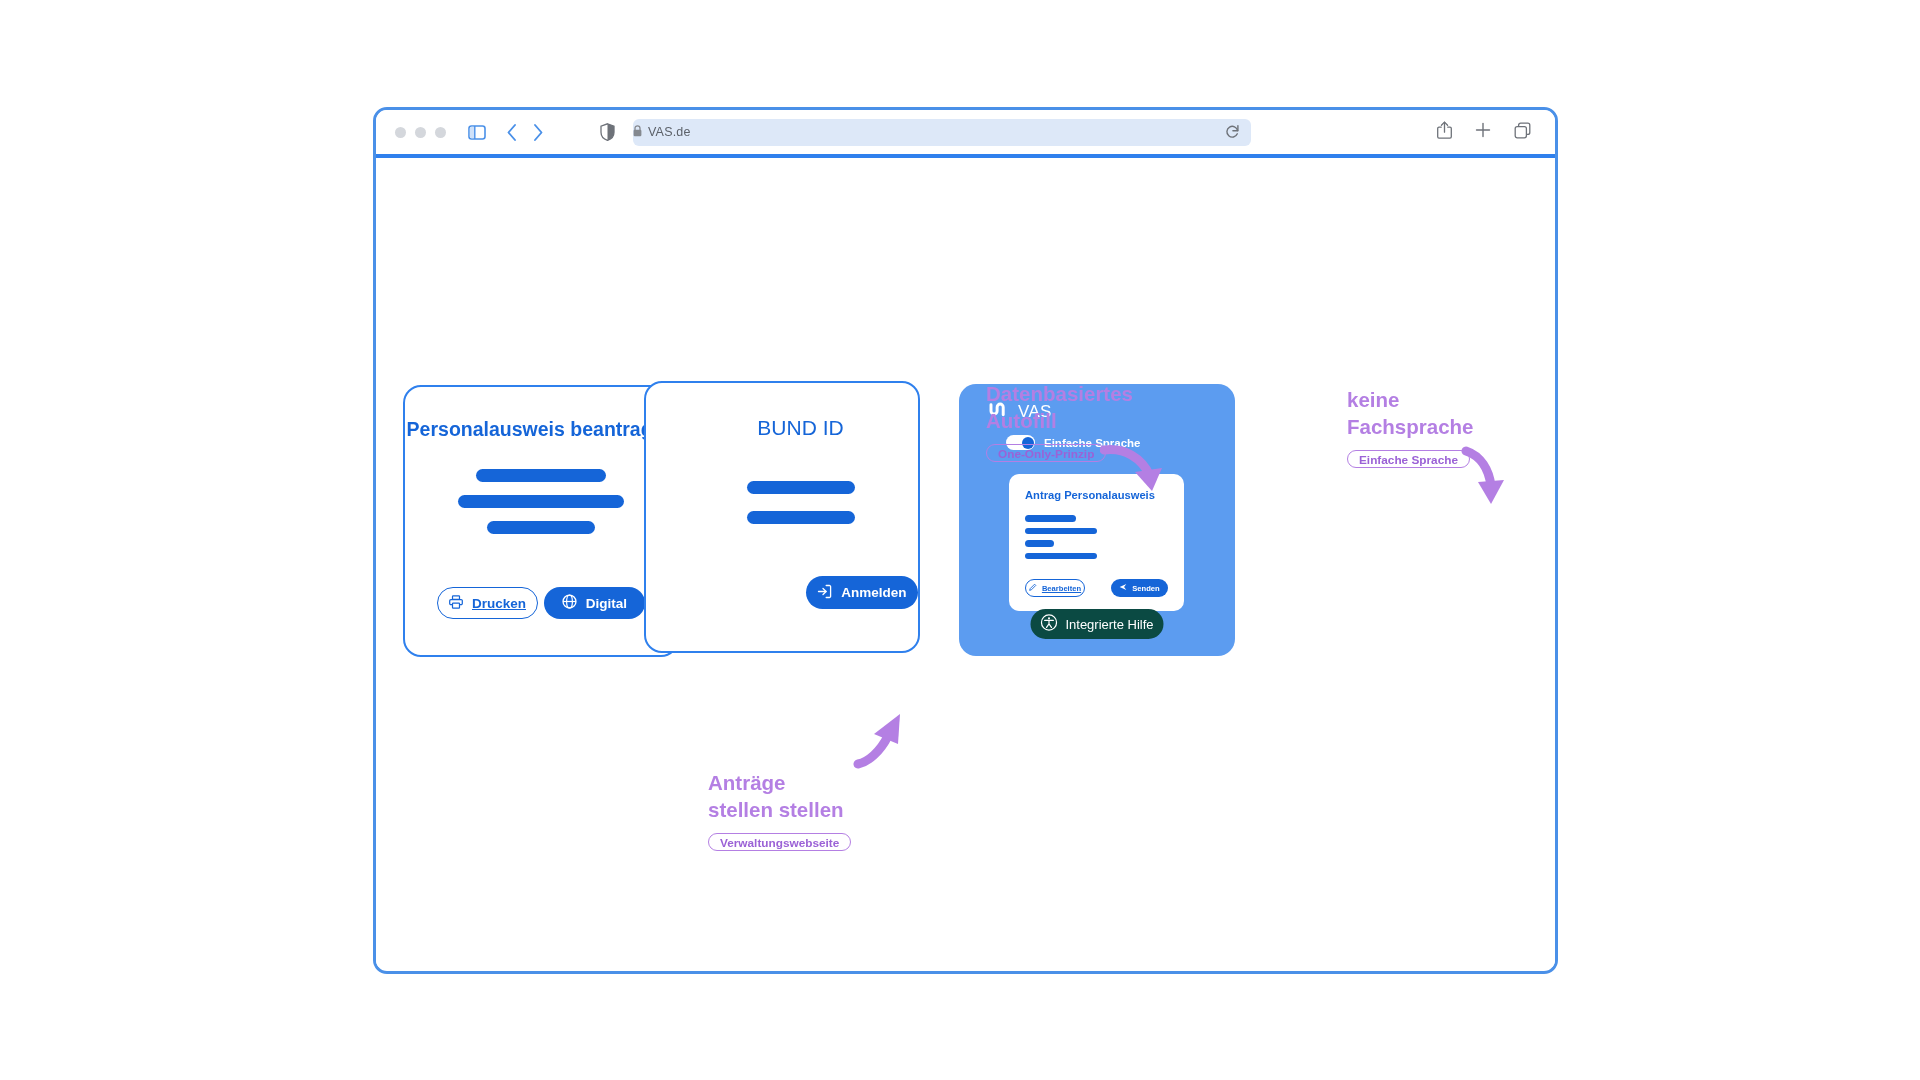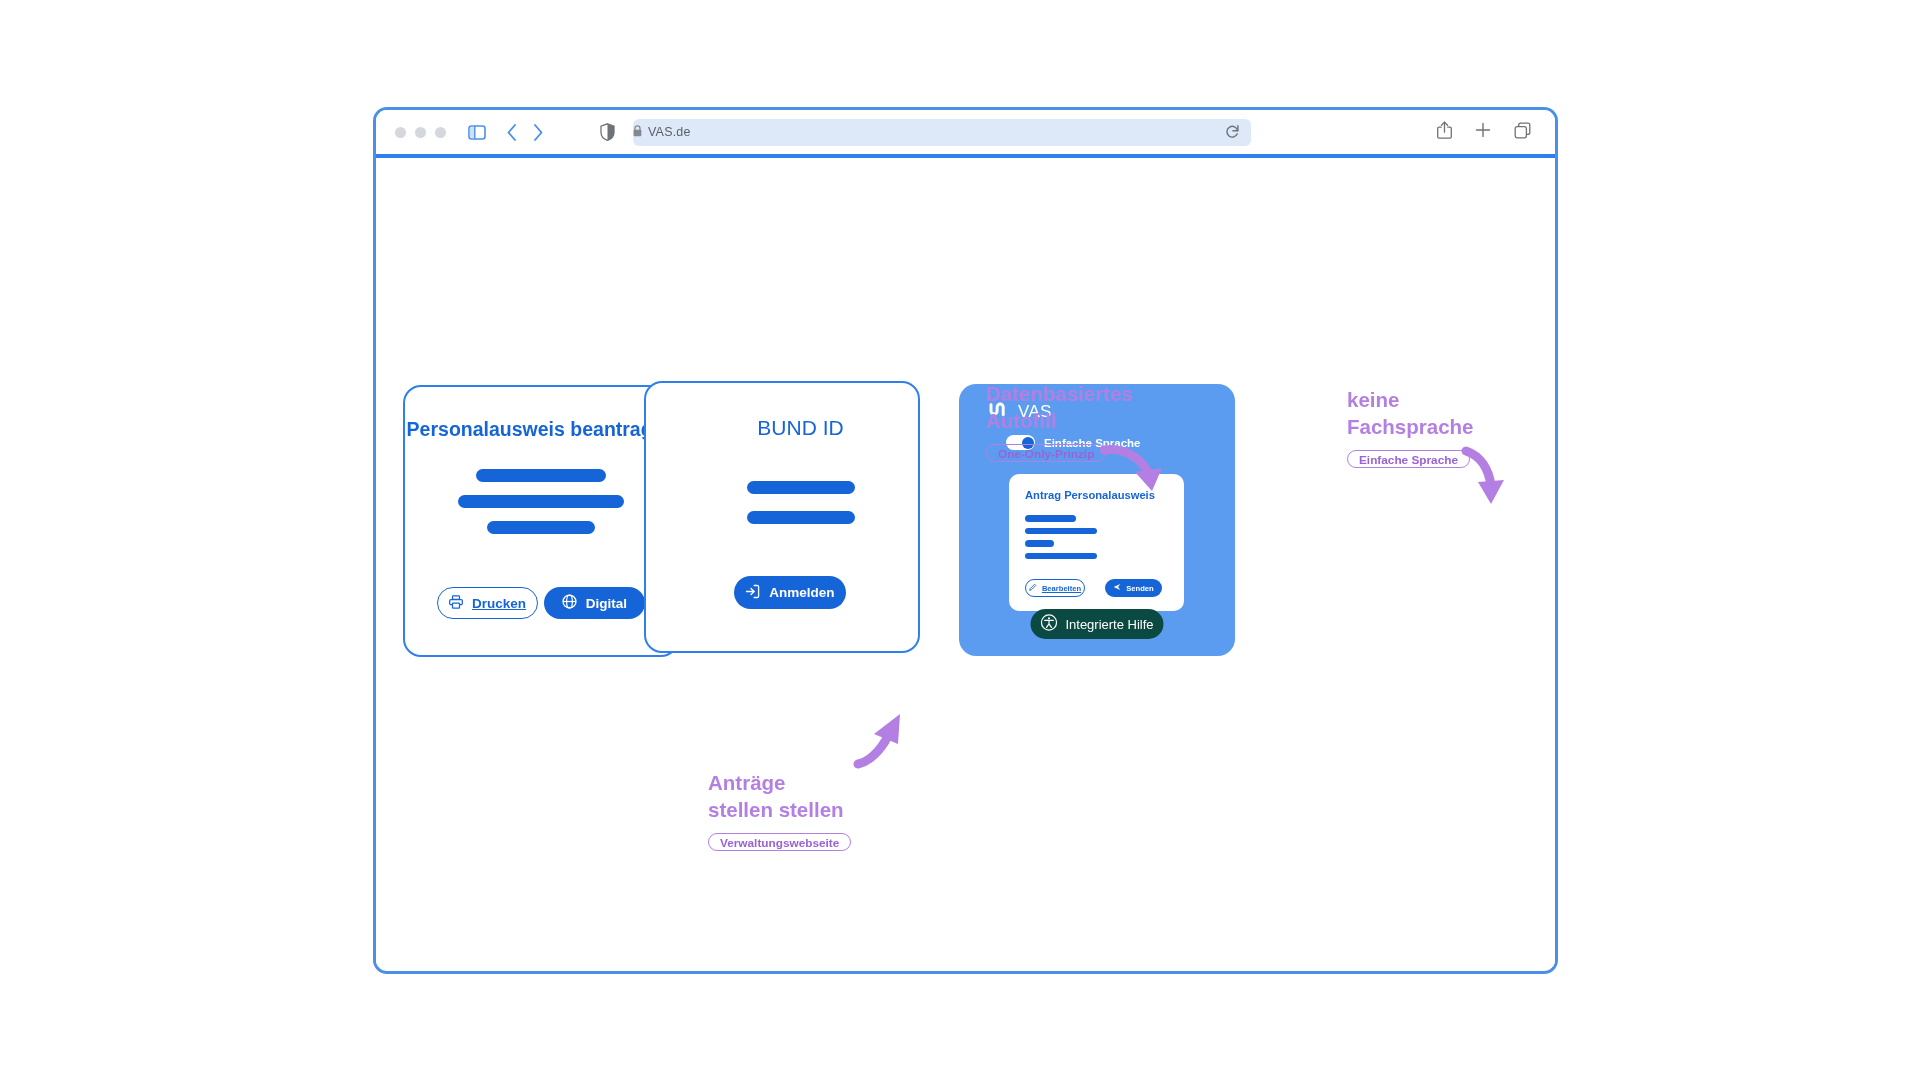--- a/index.html
+++ b/index.html
@@ -178,21 +178,21 @@
 
   
   #card-bundid {
     left: 268px; top: 223px;
     width: 276px; height: 272px; padding-left: 37px;
   }
   #card-bundid .card-title { font-size: 21px; margin-top: 32px; font-weight: normal; }
   #card-bundid .bars { margin-top: 40px; width: 100%; display:flex; flex-direction:column; align-items:center; gap: 17px;}
   #card-bundid .btn-row {
     position: absolute; left: 16px; right: 0; bottom: 42px;
-    display: flex; justify-content: center;
+    display: flex; justify-content: flex-end;
   }
   #btn-anmelden { width: 112px; height: 33px; font-size: 13.5px; }
 
   
   #card-vas {
     left: 583px; top: 226px;
     width: 276px; height: 272px;
     background: #5c9cf0;
     border-radius: 17px;
   }
@@ -234,21 +234,21 @@
     font-weight: bold;
     margin: 15px 0 0 16px;
   }
   .inner-bars {
     margin: 14px 0 0 16px;
     display: flex; flex-direction: column; gap: 6px;
   }
   .inner-bars .bar { height: 6.5px; border-radius: 4px; }
   .inner-btn-row {
     position: absolute; left: 16px; bottom: 14px;
-    display: flex; gap: 20px; align-items: center;
+    display: flex; gap: 26px; align-items: center;
   }
   .inner-btn { height: 18px; font-size: 7.6px; gap: 5px; }
   #btn-bearbeiten { width: 60px; border-width: 1px; }
   #btn-senden { width: 57px; }
 
   #btn-hilfe {
     position: absolute;
     left: 50%; transform: translateX(-50%);
     bottom: 17px;
     width: 133px; height: 30px;

